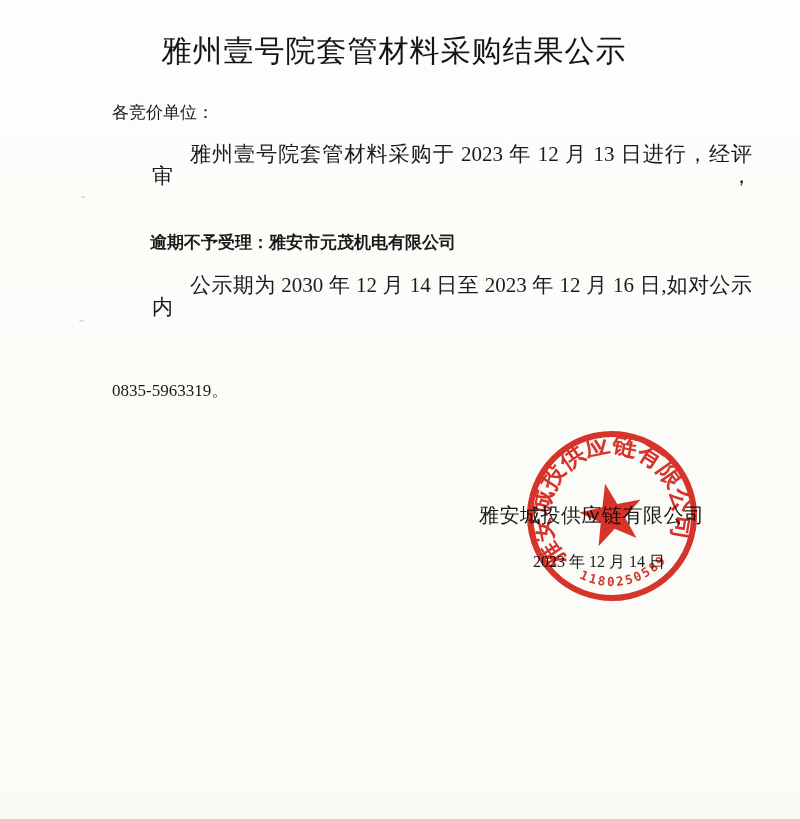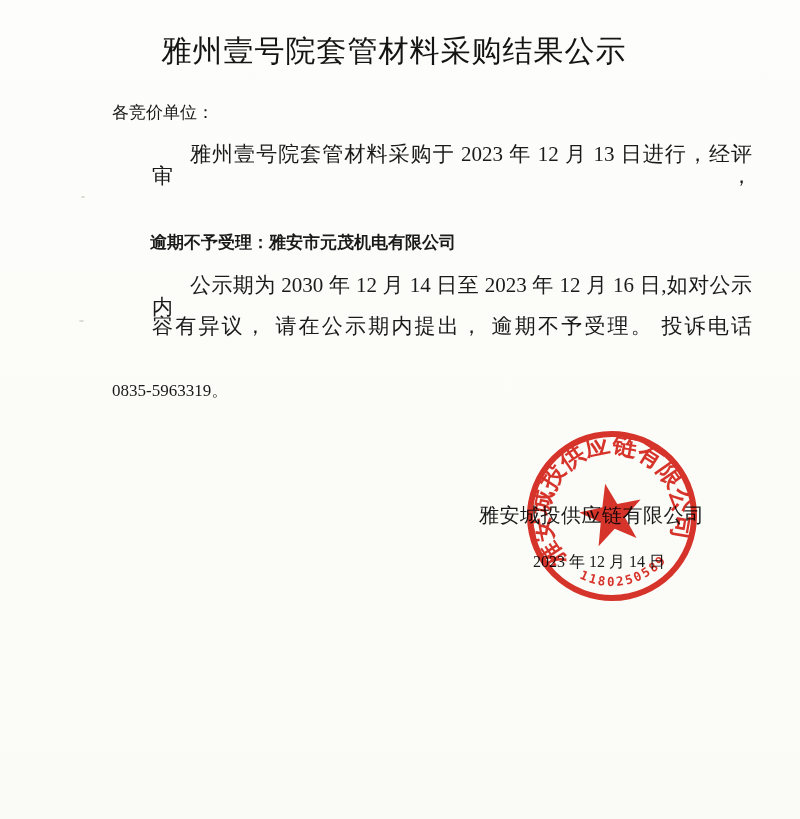--- a/index.html
+++ b/index.html
@@ -61,21 +61,20 @@
 
 <div class="page">
 
   <div class="title">雅州壹号院套管材料采购结果公示</div>
 
   <div class="line salutation">各竞价单位：</div>
 
   <div class="wrapline indent t1">雅州壹号院套管材料采购于 2023 年 12 月 13 日进行，经评审，</div>
   <div class="line l3 bold">逾期不予受理：雅安市元茂机电有限公司</div>
   <div class="wrapline indent t4">公示期为 2030 年 12 月 14 日至 2023 年 12 月 16 日,如对公示内</div>
-  <div class="wrapline t5">容有异议， 请在公示期内提出， 逾期不予受理。 投诉电话</div>
   <div class="line l6">0835-5963319。</div>
 
   <div class="line sig-company">雅安城投供应链有限公司</div>
   <div class="line sig-date">2023 年 12 月 14 日</div>
 
   <svg class="stamp" viewBox="-110 -110 220 220" aria-hidden="true">
     <circle class="rim" cx="0" cy="0" r="82"></circle>
     <defs>
       <path id="arcTop" d="M -52 35.5 A 63 63 0 1 1 52 35.5" fill="none"></path>
       <path id="arcBot" d="M -48 51 A 70 70 0 0 0 48 51" fill="none"></path>

